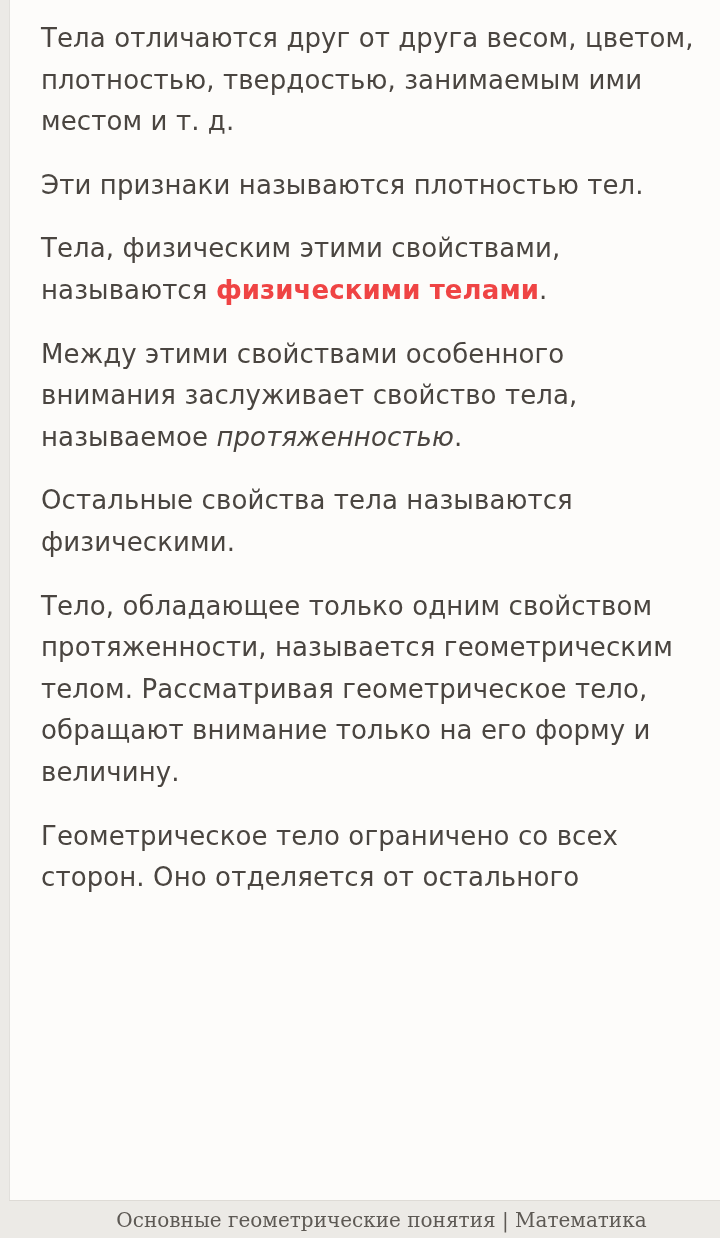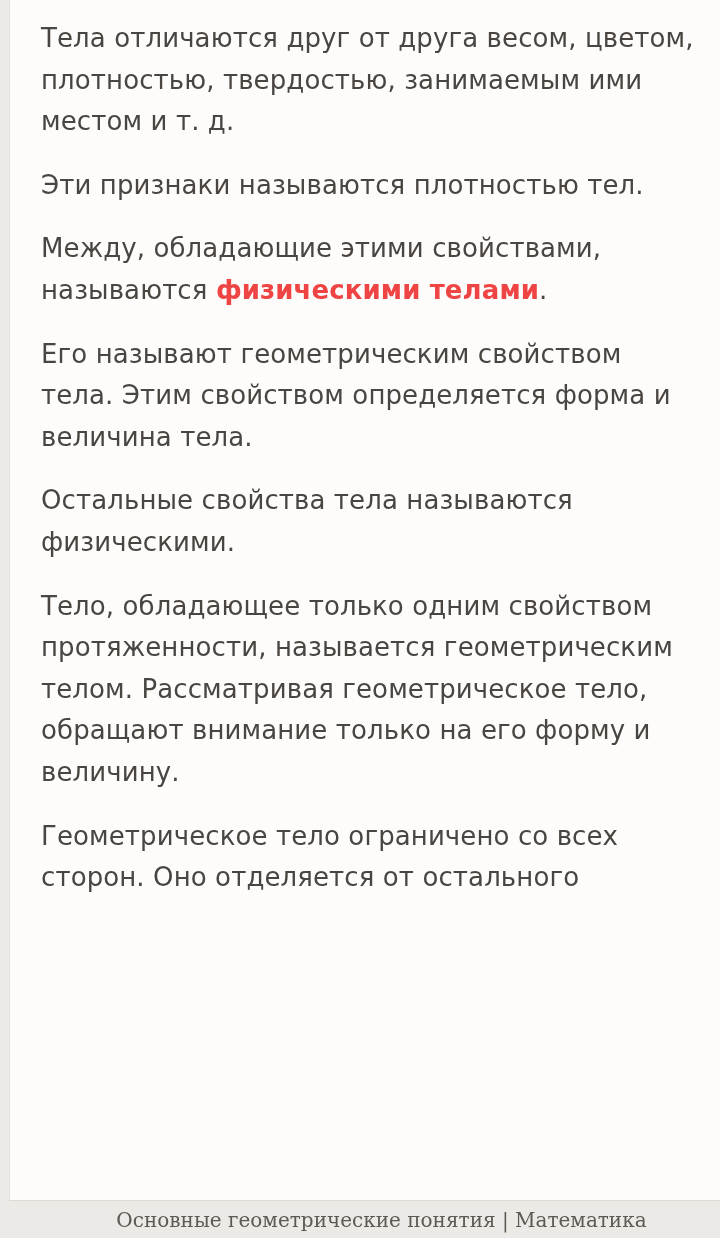--- a/index.html
+++ b/index.html
@@ -83,28 +83,28 @@
 
     <p class="para">
       <span>Тела отличаются друг от друга весом, цветом, плотностью, твердостью, занимаемым ими местом и т. д.</span>
     </p>
 
     <p class="para">
       <span>Эти признаки называются плотностью тел.</span>
     </p>
 
     <p class="para">
-      <span>Между, обладающие этими свойствами, называются </span><span class="b">физическими телами</span><span>.</span>
+      <span>Тела, физическим этими свойствами, называются </span><span class="b">физическими телами</span><span>.</span>
+    </p>
+
+    <p class="para">
+      <span>Между этими свойствами особенного внимания заслуживает свойство тела, называемое </span><span class="i">протяженностью</span><span>.</span>
     </p>
 
 
-
-    <p class="para">
-      <span>Его называют геометрическим свойством тела. Этим свойством определяется форма и величина тела.</span>
-    </p>
 
     <p class="para">
       <span>Остальные свойства тела называются физическими.</span>
     </p>
 
     <p class="para">
       <span>Тело, обладающее только одним свойством протяженности, называется геометрическим телом. Рассматривая геометрическое тело, обращают внимание только на его форму и величину.</span>
     </p>
 
 

